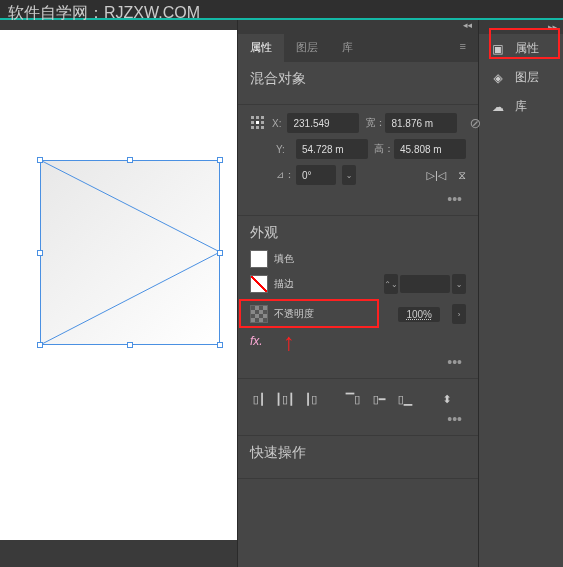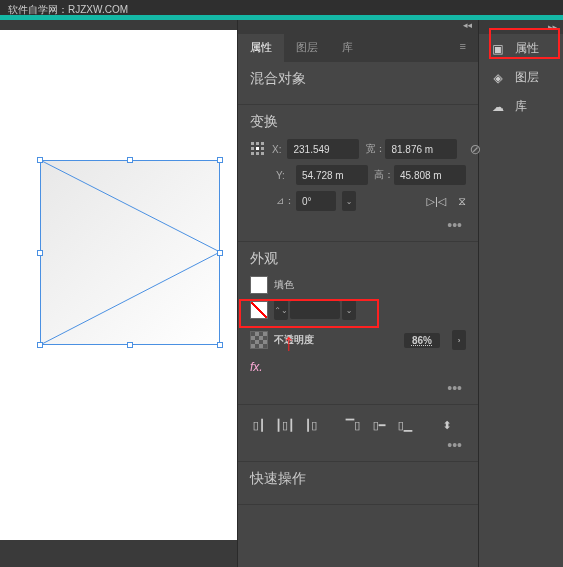--- a/index.html
+++ b/index.html
@@ -1,17 +1,17 @@
 <!DOCTYPE html>
 <html><head>
 <meta charset="utf-8">
 <style>
 * { margin: 0; padding: 0; box-sizing: border-box; font-family: "Microsoft YaHei", sans-serif; }
 body { background: #1a1a1a; width: 563px; height: 567px; position: relative; overflow: hidden; }
-.top-bar { background: #2f2f2f; color: #ccc; font-size: 10px; padding: 3px 8px; height: 20px; border-bottom: 5px solid #14b8a6; }
+.top-bar { background: #2f2f2f; color: #ccc; font-size: 16px; padding: 3px 8px; height: 20px; border-bottom: 2px solid #14b8a6; }
 .main-area { position: absolute; top: 20px; left: 0; right: 0; bottom: 0; display: flex; }
 .canvas-zone { width: 237px; background: #3a3a3a; position: relative; }
 .canvas-white { position: absolute; left: 0; top: 10px; width: 237px; height: 510px; background: #fff; }
 .selection { position: absolute; left: 40px; top: 140px; width: 180px; height: 185px; }
 .sel-box { position: absolute; left: 0; top: 0; right: 0; bottom: 0; border: 1px solid #4a90e2; background: linear-gradient(135deg, #e8e8e8, #fff); }
 .handle { position: absolute; width: 6px; height: 6px; background: #fff; border: 1px solid #4a90e2; }
 .handle.tl { left: -3px; top: -3px; } .handle.tm { left: 50%; top: -3px; margin-left: -3px; } .handle.tr { right: -3px; top: -3px; }
 .handle.ml { left: -3px; top: 50%; margin-top: -3px; } .handle.mr { right: -3px; top: 50%; margin-top: -3px; }
 .handle.bl { left: -3px; bottom: -3px; } .handle.bm { left: 50%; bottom: -3px; margin-left: -3px; } .handle.br { right: -3px; bottom: -3px; }
 .diag { stroke: #4a90e2; stroke-width: 1; fill: none; }
@@ -81,21 +81,20 @@
       <div class="panel-tab">图层</div>
       <div class="panel-tab">库</div>
       <div style="flex:1"></div>
       <div class="panel-tab">≡</div>
     </div>
     <div class="section">
       <div class="section-title">混合对象</div>
     </div>
 
     <div class="section">
-      <div class="section-title">变换</div>
       <div class="row">
         <div class="grid-icon">
           <svg width="16" height="16">
               <g fill="#aaa">
                 <rect x="1" y="1" width="3" height="3"></rect>
                 <rect x="6" y="1" width="3" height="3"></rect>
                 <rect x="11" y="1" width="3" height="3"></rect>
                 <rect x="1" y="6" width="3" height="3"></rect>
                 <rect x="6" y="6" width="3" height="3" fill="#fff"></rect>
                 <rect x="11" y="6" width="3" height="3"></rect>
@@ -131,30 +130,31 @@
     </div>
 
     <div class="section">
       <div class="section-title">外观</div>
       <div class="row">
         <div class="swatch"></div>
         <span class="prop-label">填色</span>
       </div>
       <div class="row">
         <div class="swatch-none"></div>
+        <span class="prop-label">描边</span>
         <div class="stroke-sel">
           <div class="dropdown-caret">⌃⌄</div>
           <div class="stroke-box"></div>
           <div class="dropdown-caret">⌄</div>
         </div>
       </div>
-      <div class="row" style="position:relative;padding:4px 0;font-weight:bold;">
+      <div class="row" style="position:relative;padding:4px 0;">
         <div class="swatch-op"></div>
         <span class="prop-label">不透明度</span>
-        <span style="background:#333;padding:2px 8px;border-radius:2px;font-size:10px;text-decoration:underline dotted;">86%</span>
+        <span style="background:#333;padding:2px 8px;border-radius:2px;font-size:10px;text-decoration:underline dotted;">100%</span>
         <div class="dropdown-caret" style="margin-left:6px;">›</div>
       </div>
       <div class="row">
         <span class="fx-icon">fx.</span>
       </div>
       <div class="more-icon">•••</div>
     </div>
 
     <div class="section">
       <div class="align-row">

